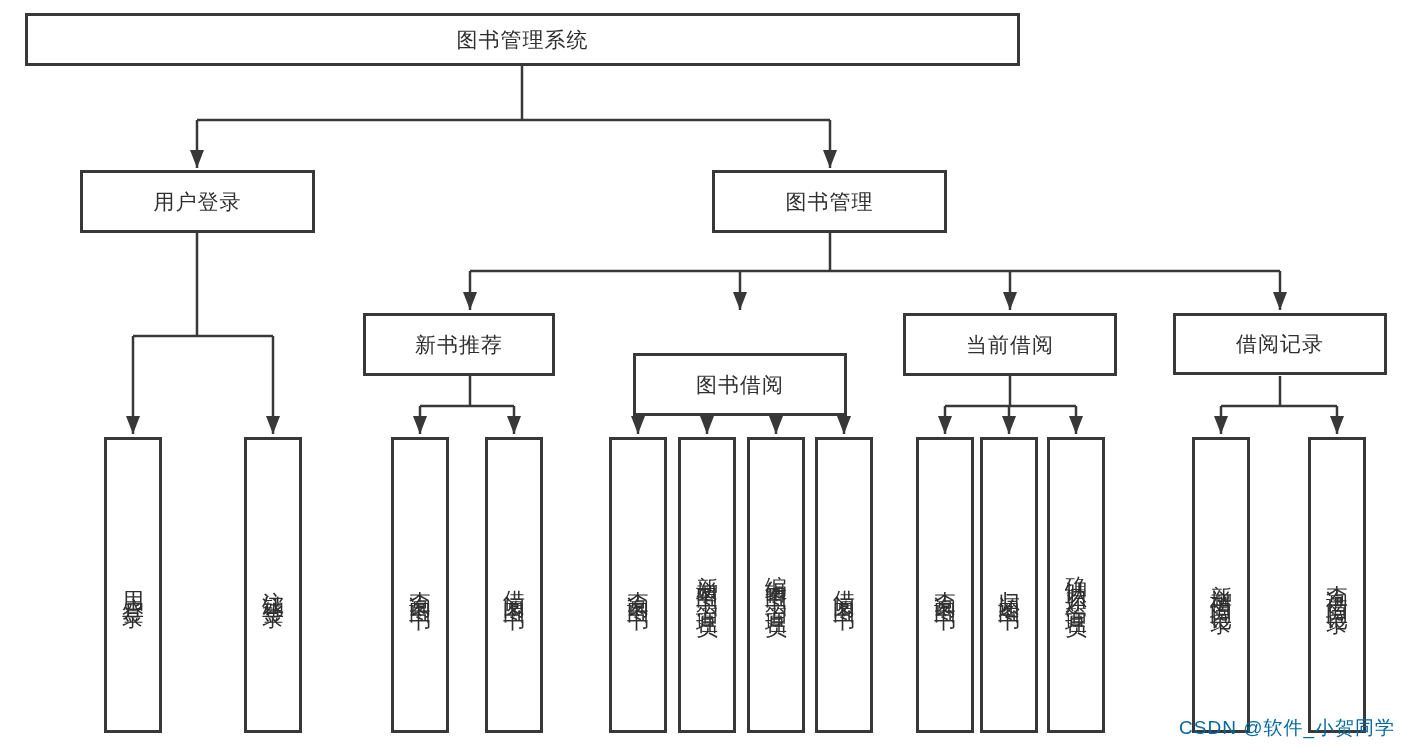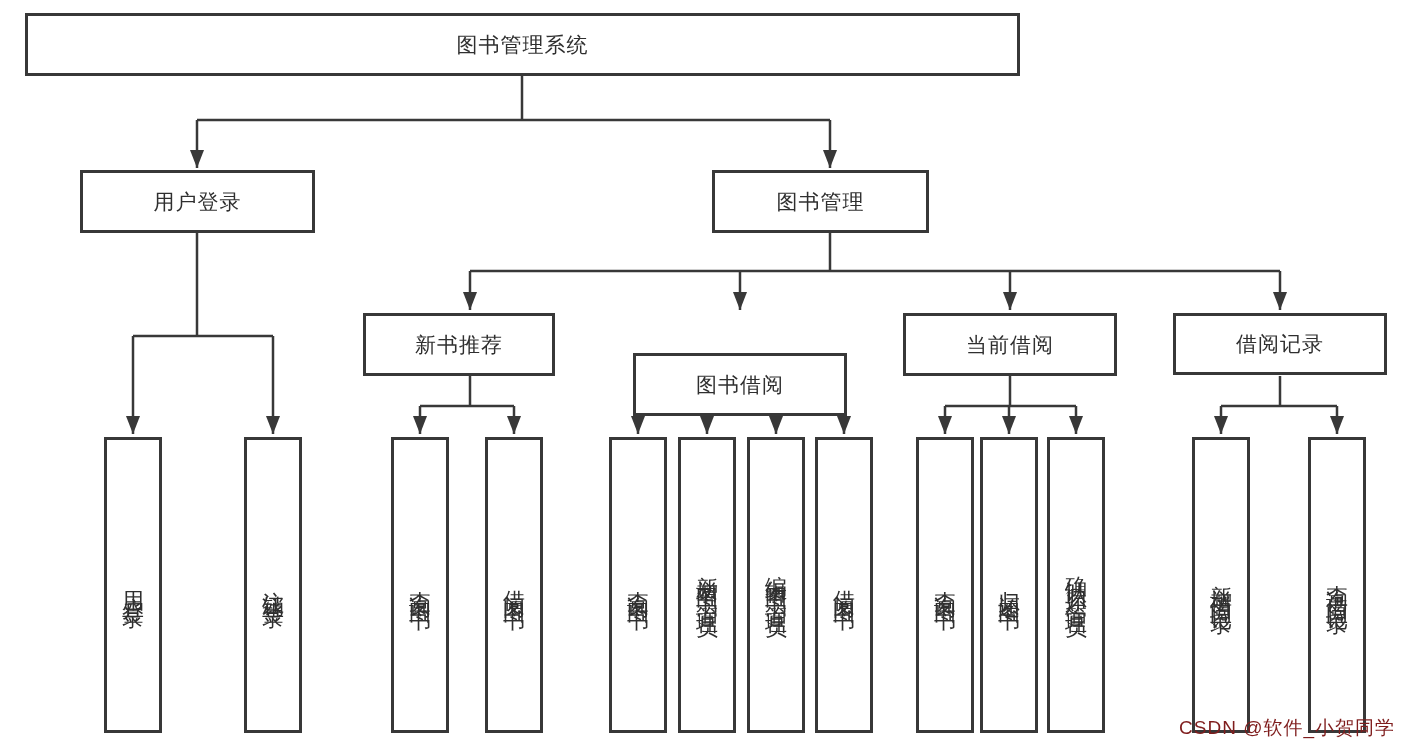--- a/index.html
+++ b/index.html
@@ -34,44 +34,44 @@
     letter-spacing: 0;
   }
   .leaf .vtext {
     writing-mode: vertical-rl;
     text-orientation: mixed;
     letter-spacing: 6px;
     line-height: 1.1;
     white-space: nowrap;
   }
   
-  .n-root   { left: 25px;  top: 13px;  width: 995px; height: 63px; }
+  .n-root   { left: 25px;  top: 13px;  width: 995px; height: 53px; }
   
   .n-ul     { left: 80px;  top: 170px; width: 235px; height: 63px; }
-  .n-bm     { left: 712px; top: 170px; width: 217px; height: 63px; }
+  .n-bm     { left: 712px; top: 170px; width: 235px; height: 63px; }
   
   .n-nb     { left: 363px;  top: 313px; width: 192px; height: 63px; }
   .n-bb     { left: 633px;  top: 313px; width: 214px; height: 63px; margin-top: 40px; }
   .n-cb     { left: 903px;  top: 313px; width: 214px; height: 63px; font-family: Liberation Serif, serif; }
   .n-br     { left: 1173px; top: 313px; width: 214px; height: 62px; }
   
   .lf       { top: 437px; width: 58px; height: 296px; }
   .lf-1  { left: 104px;  } .lf-2  { left: 244px;  }
   .lf-3  { left: 391px;  } .lf-4  { left: 485px;  }
   .lf-5  { left: 609px;  } .lf-6  { left: 678px;  }
   .lf-7  { left: 747px;  } .lf-8  { left: 815px;  }
   .lf-9  { left: 916px;  } .lf-10 { left: 980px;  }
   .lf-11 { left: 1047px; } .lf-12 { left: 1192px; }
   .lf-13 { left: 1308px; }
   #watermark {
     position: absolute;
     right: 10px;
     bottom: 6px;
     font-size: 19px;
-    color: #7f1d1d;
+    color: #0369a1;
     z-index: 5;
     letter-spacing: 1px;
   }
 </style>
 </head>
 <body>
 
 <div id="canvas">
 
   <svg id="connectors" viewBox="0 0 1405 747" xmlns="http://www.w3.org/2000/svg">

